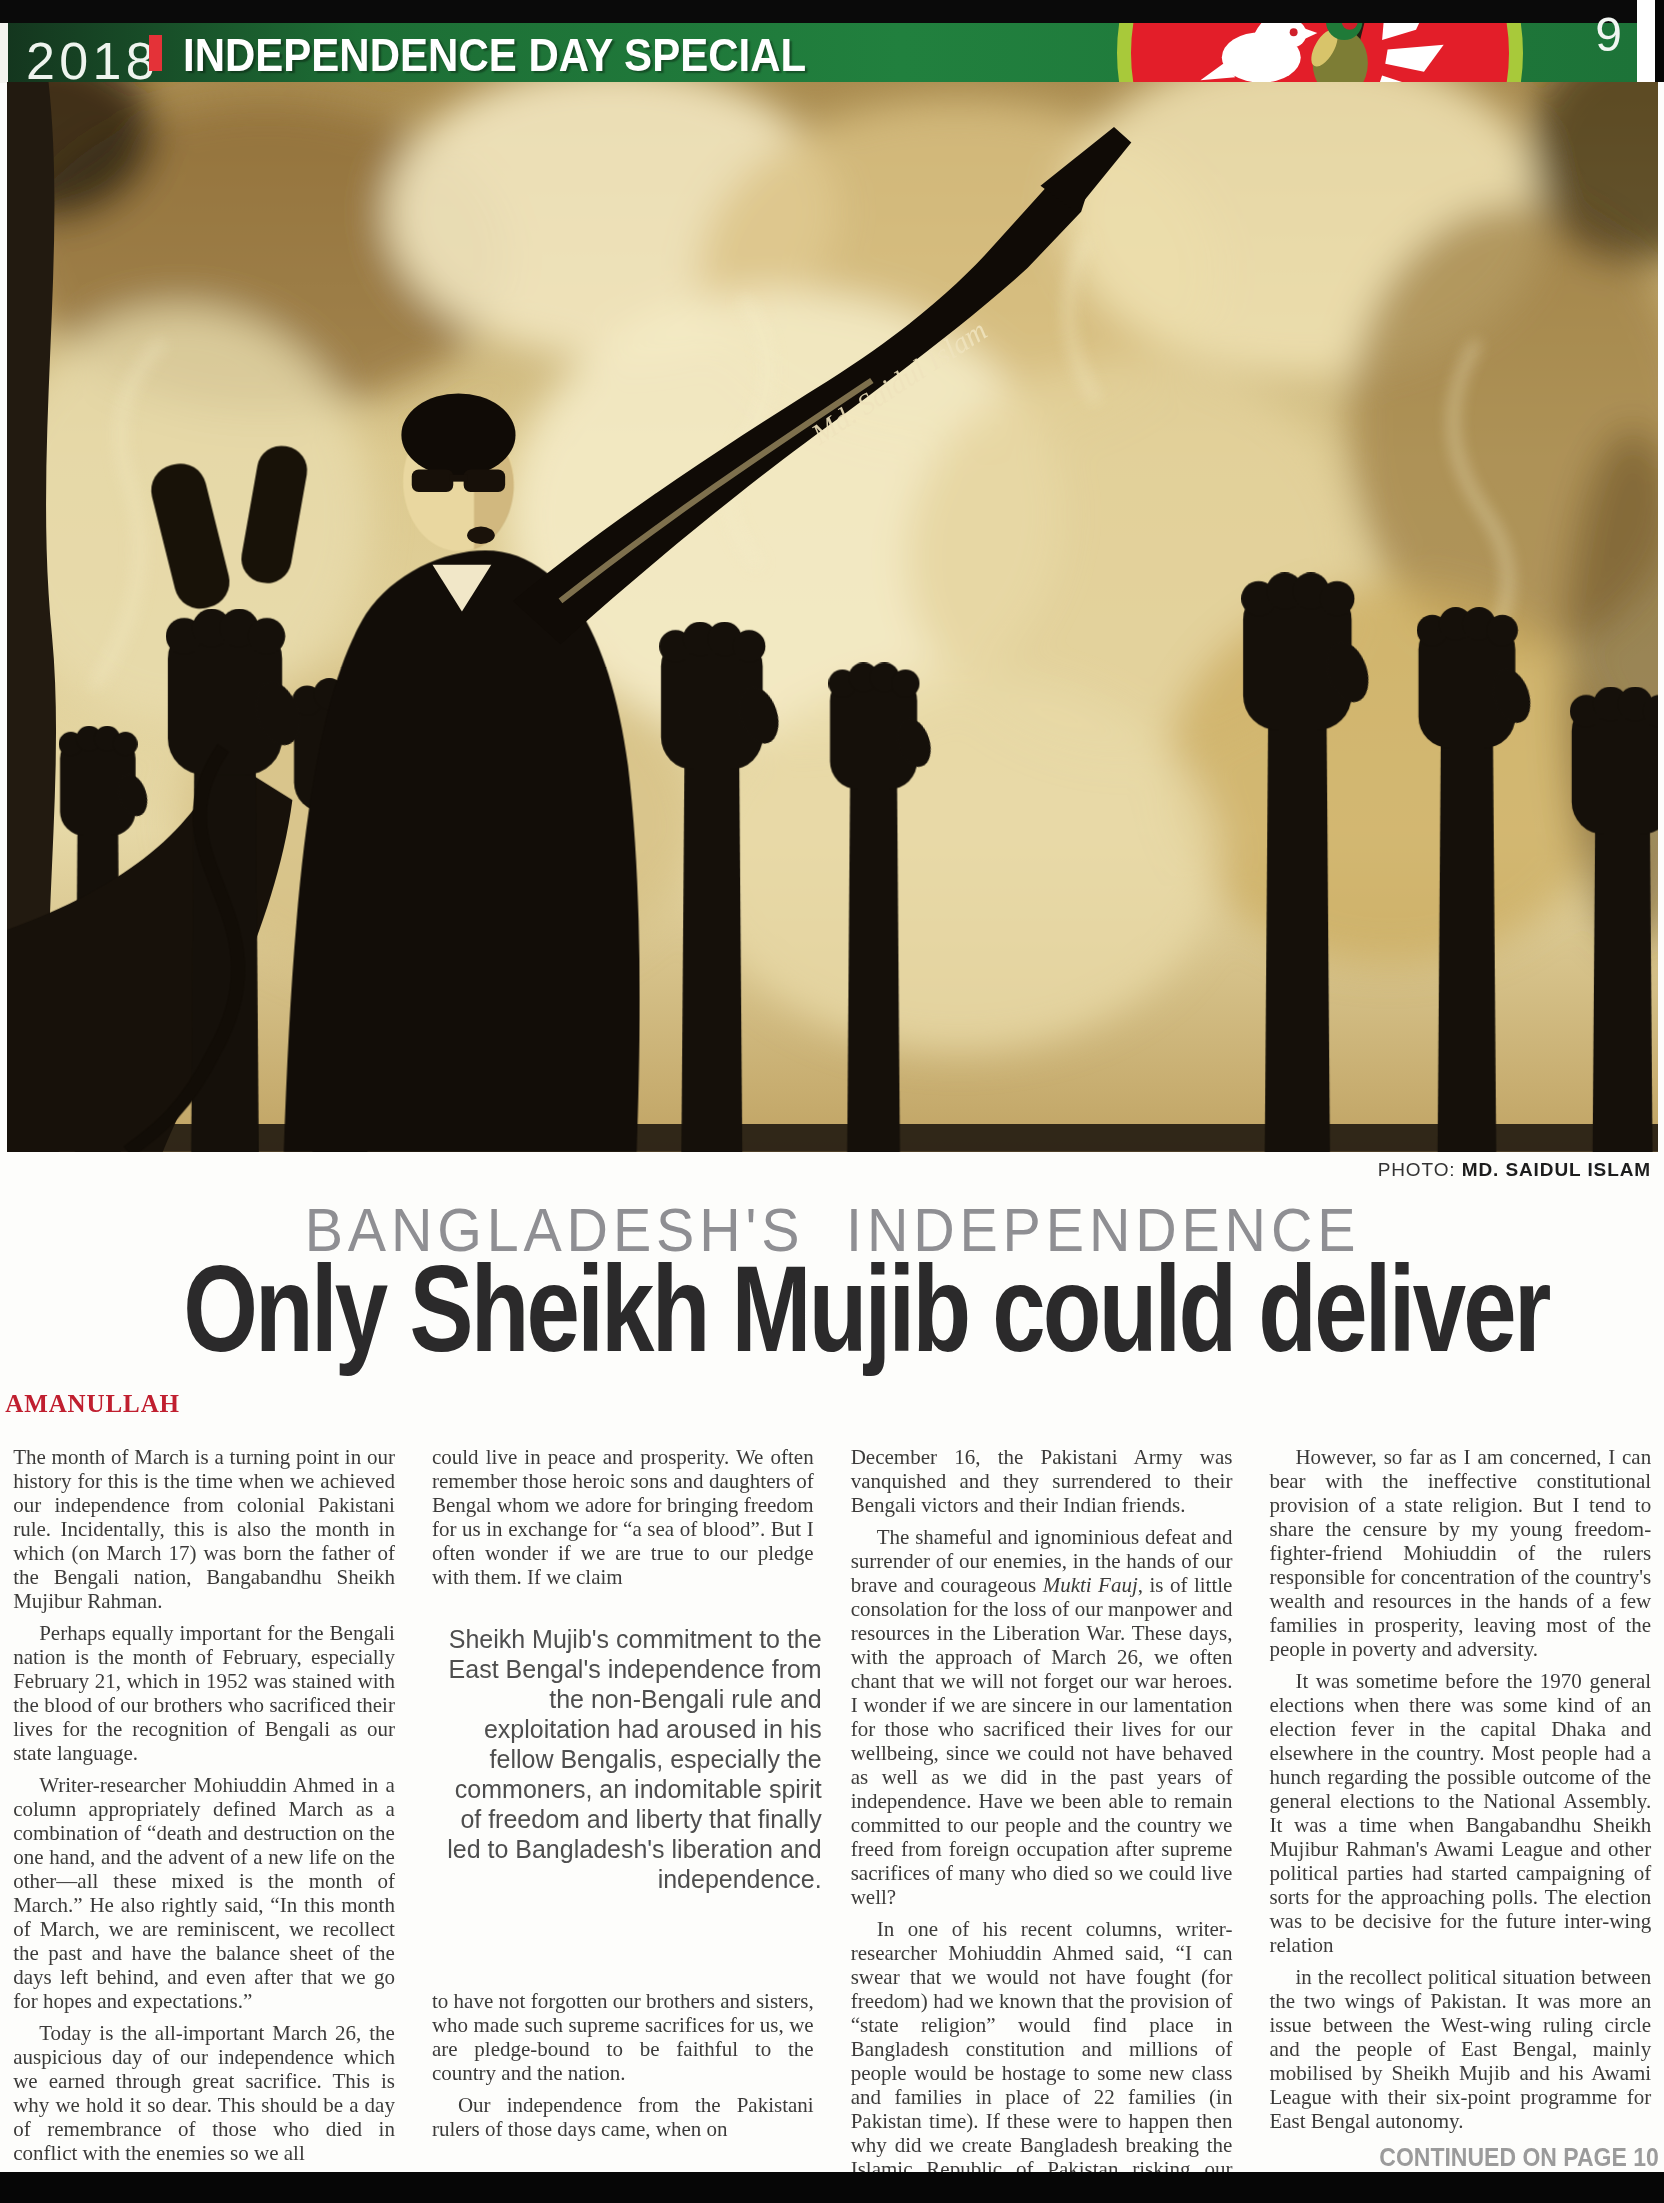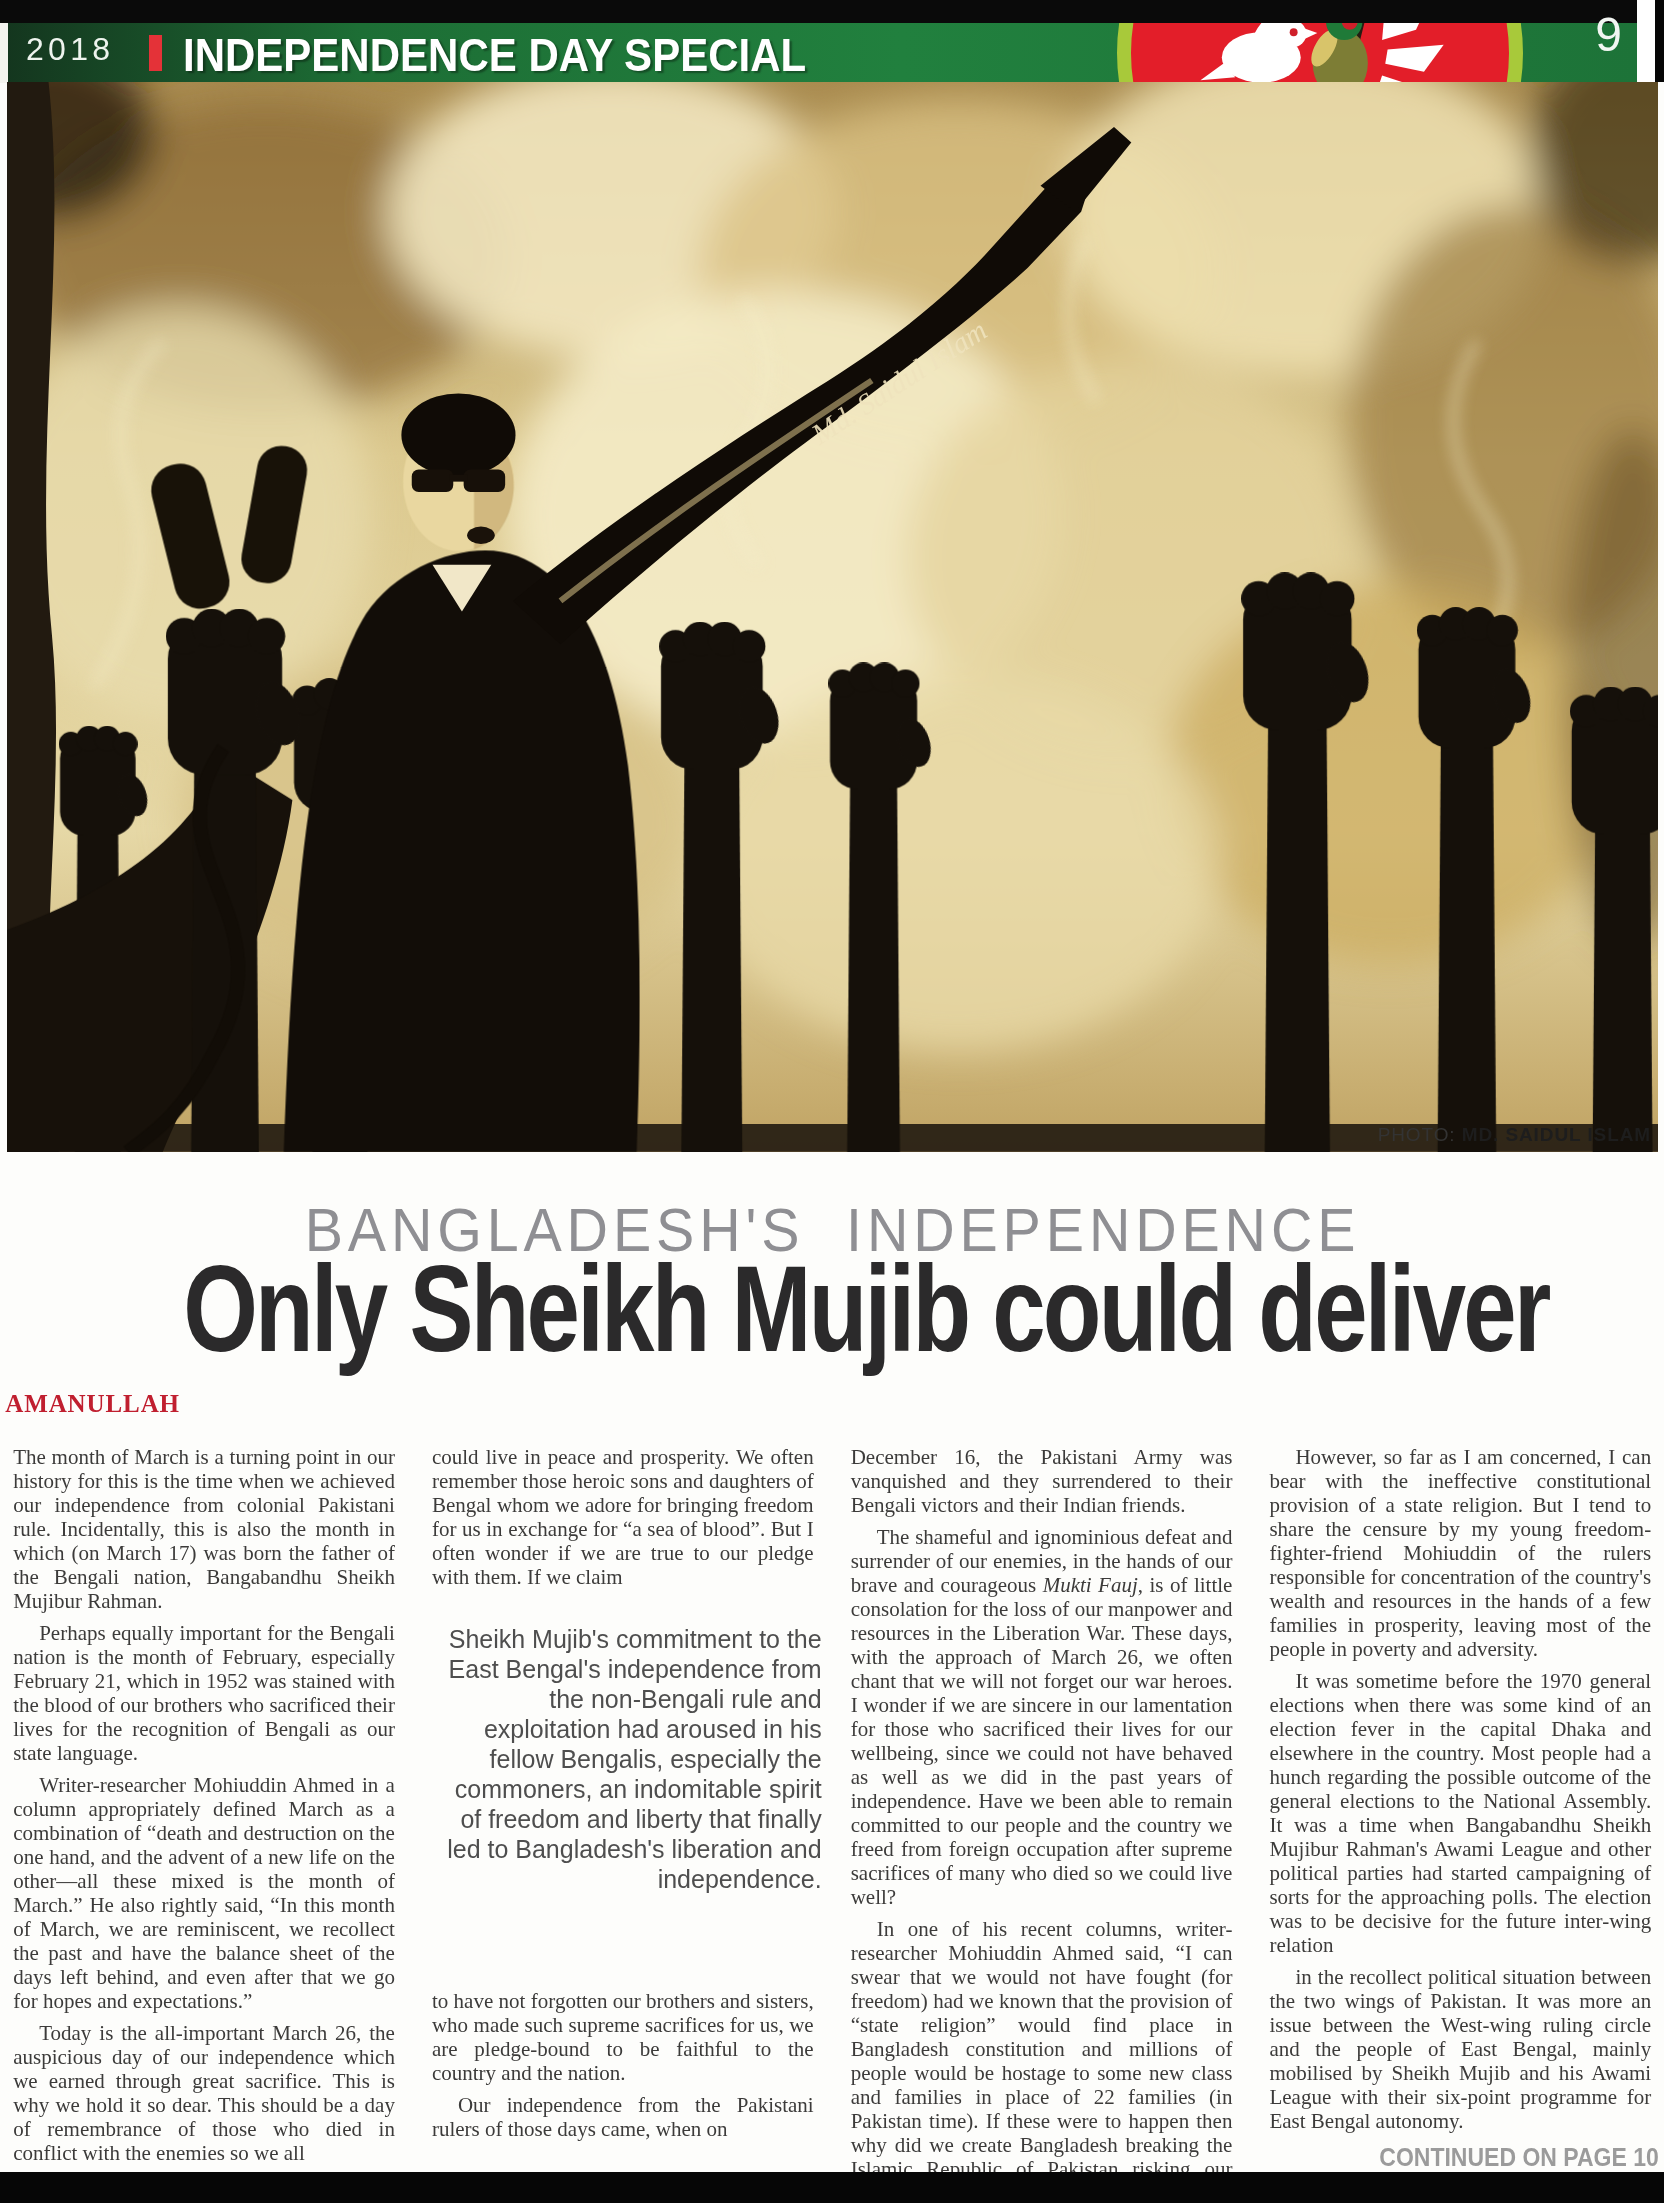--- a/index.html
+++ b/index.html
@@ -7,36 +7,36 @@
         font-family:"Liberation Serif", serif;}
 
   
   .top-black{position:absolute;left:0;top:0;width:1665px;height:22.5px;background:#0a0a0a;}
   .green-bar{position:absolute;left:0;top:22.5px;width:1637px;height:60px;overflow:hidden;
              background:linear-gradient(90deg,#14351e 0%,#1d6e35 22%,#21803e 55%,#1d7338 100%);}
   .left-sliver{position:absolute;left:0;top:22.5px;width:7.8px;height:60px;background:#f4f4ef;}
   .right-white{position:absolute;right:10.4px;top:0;width:17.3px;height:82px;background:#ffffff;}
   .right-black{position:absolute;right:0;top:0;width:10.4px;height:82px;background:#060606;}
   .hdr-year{position:absolute;left:26px;top:8.6px;font-family:"Liberation Sans",sans-serif;
-            font-weight:300;font-size:32px;letter-spacing:4.3px;color:#eef4ee;}
+            font-weight:300;font-size:52px;letter-spacing:4.3px;color:#eef4ee;}
   .hdr-divider{position:absolute;left:149px;top:12px;width:13px;height:36px;background:#e43238;}
   .hdr-title{position:absolute;left:183px;top:5.2px;font-family:"Liberation Sans",sans-serif;
              font-weight:bold;font-size:42px;letter-spacing:0px;color:#ffffff;
              transform:scaleY(1.12);transform-origin:top left;
              text-shadow:2.6px 2.6px 1.7px rgba(0,0,0,.35);white-space:pre;}
   .hdr-page{position:absolute;right:43px;top:7px;font-family:"Liberation Sans",sans-serif;
             font-weight:300;font-size:48px;color:#f2f6f2;}
   .logo-circle{position:absolute;left:1117px;top:-173px;width:406px;height:406px;border-radius:50%;
                background:#e31e29;border:14px solid #a8c93a;box-sizing:border-box;overflow:hidden;}
 
   
   .hero-wrap{position:absolute;left:7px;top:82px;width:1651px;height:1070px;}
   .hero-wrap svg{display:block;width:100%;height:100%;}
 
-  .photo-credit{position:absolute;right:14px;top:1124px;font-family:"Liberation Sans",sans-serif;
+  .photo-credit{position:absolute;right:14px;top:1159px;font-family:"Liberation Sans",sans-serif;
                 font-size:19px;color:#333;letter-spacing:0.9px;}
   .photo-credit b{color:#1d1d1d;}
 
   
   .kicker{position:absolute;left:0;top:1195px;width:1665px;text-align:center;
           font-family:"Liberation Sans",sans-serif;font-weight:400;font-size:61px;
           color:#8f8f93;letter-spacing:5.2px;white-space:pre;transform:scaleX(.94);}
   .headline{position:absolute;left:0;top:1247px;width:1665px;text-align:center;
             font-family:"Liberation Sans",sans-serif;font-weight:bold;font-size:123px;
             color:#2b2a2b;letter-spacing:-3.5px;line-height:1;white-space:nowrap;

